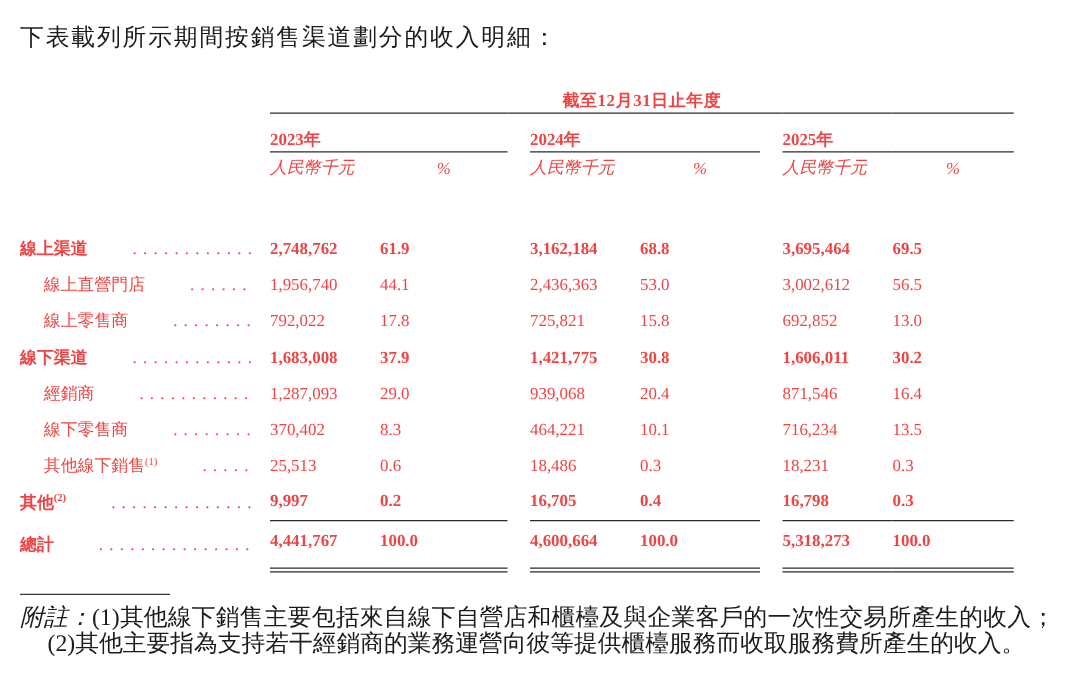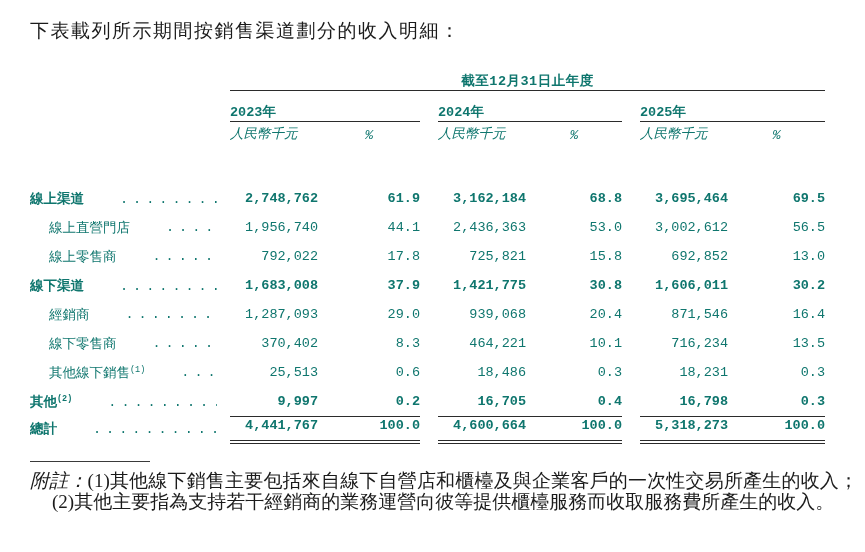--- a/index.html
+++ b/index.html
@@ -2,54 +2,54 @@
 <html><head>
 <meta charset="utf-8">
 <style>
   * { margin: 0; padding: 0; box-sizing: border-box; }
   html, body { background: #ffffff; }
   body {
     width: 865px; height: 552px; overflow: hidden;
     font-family: "Liberation Serif", "DejaVu Serif", serif;
     color: #1b1b1b;
   }
-  .page { padding: 18px 29px 0 30px; }
+  .page { padding: 18px 29px 0 16px; }
 
   .title {
     font-size: 19px; font-weight: normal; line-height: 26px;
     letter-spacing: 1.5px; white-space: nowrap;
   }
 
   table.rev {
     border-collapse: collapse; table-layout: fixed;
     width: 795px; margin-top: 22px;
-    font-size: 13.5px; color: #0f766e; font-family: Liberation Mono, monospace;
+    font-size: 13.5px; color: #ef4444;
   }
   table.rev td { padding: 0; vertical-align: bottom; white-space: nowrap; }
 
   tr.r-period { height: 24px; }
   tr.r-years  { height: 31px; }
   tr.r-sub    { height: 22px; margin-top: 32px; }
   tr.r-gap    { height: 41px; }
   tr.r-data   { height: 29px; }
-  tr.r-total  { height: 26px; }
+  tr.r-total  { height: 40px; }
 
   td.period {
     text-align: center; font-weight: bold; letter-spacing: 0.5px;
     padding-bottom: 3px;
   }
   td.yr { font-weight: bold; padding-bottom: 3px; }
   .rule-b { border-bottom: 1.4px solid #2b2b2b; }
   .dbl    { border-bottom: 4px double #2b2b2b; }
 
   td.sub-amt { font-style: italic; text-align: left; padding-bottom: 2px; overflow: visible; }
   td.sub-pct { font-style: italic; text-align: center; padding-bottom: 2px; }
 
   tr.r-data td, tr.r-total td { vertical-align: middle; }
-  td.num { text-align: right; }
+  td.num { }
   tr.r-total td.num { padding-bottom: 5px; }
   .b { font-weight: bold; }
 
   td.lbl { overflow: hidden; }
   .lblwrap { display: flex; align-items: baseline; width: 100%; gap: 33px; }
   .lblwrap.ind { padding-left: 19px; align-items: center; }
   .lab { flex: 0 0 auto; }
   .dots {
     flex: 1 1 auto; overflow: hidden; white-space: nowrap;
     letter-spacing: 5px; margin-left: 3px; margin-right: 13px;

